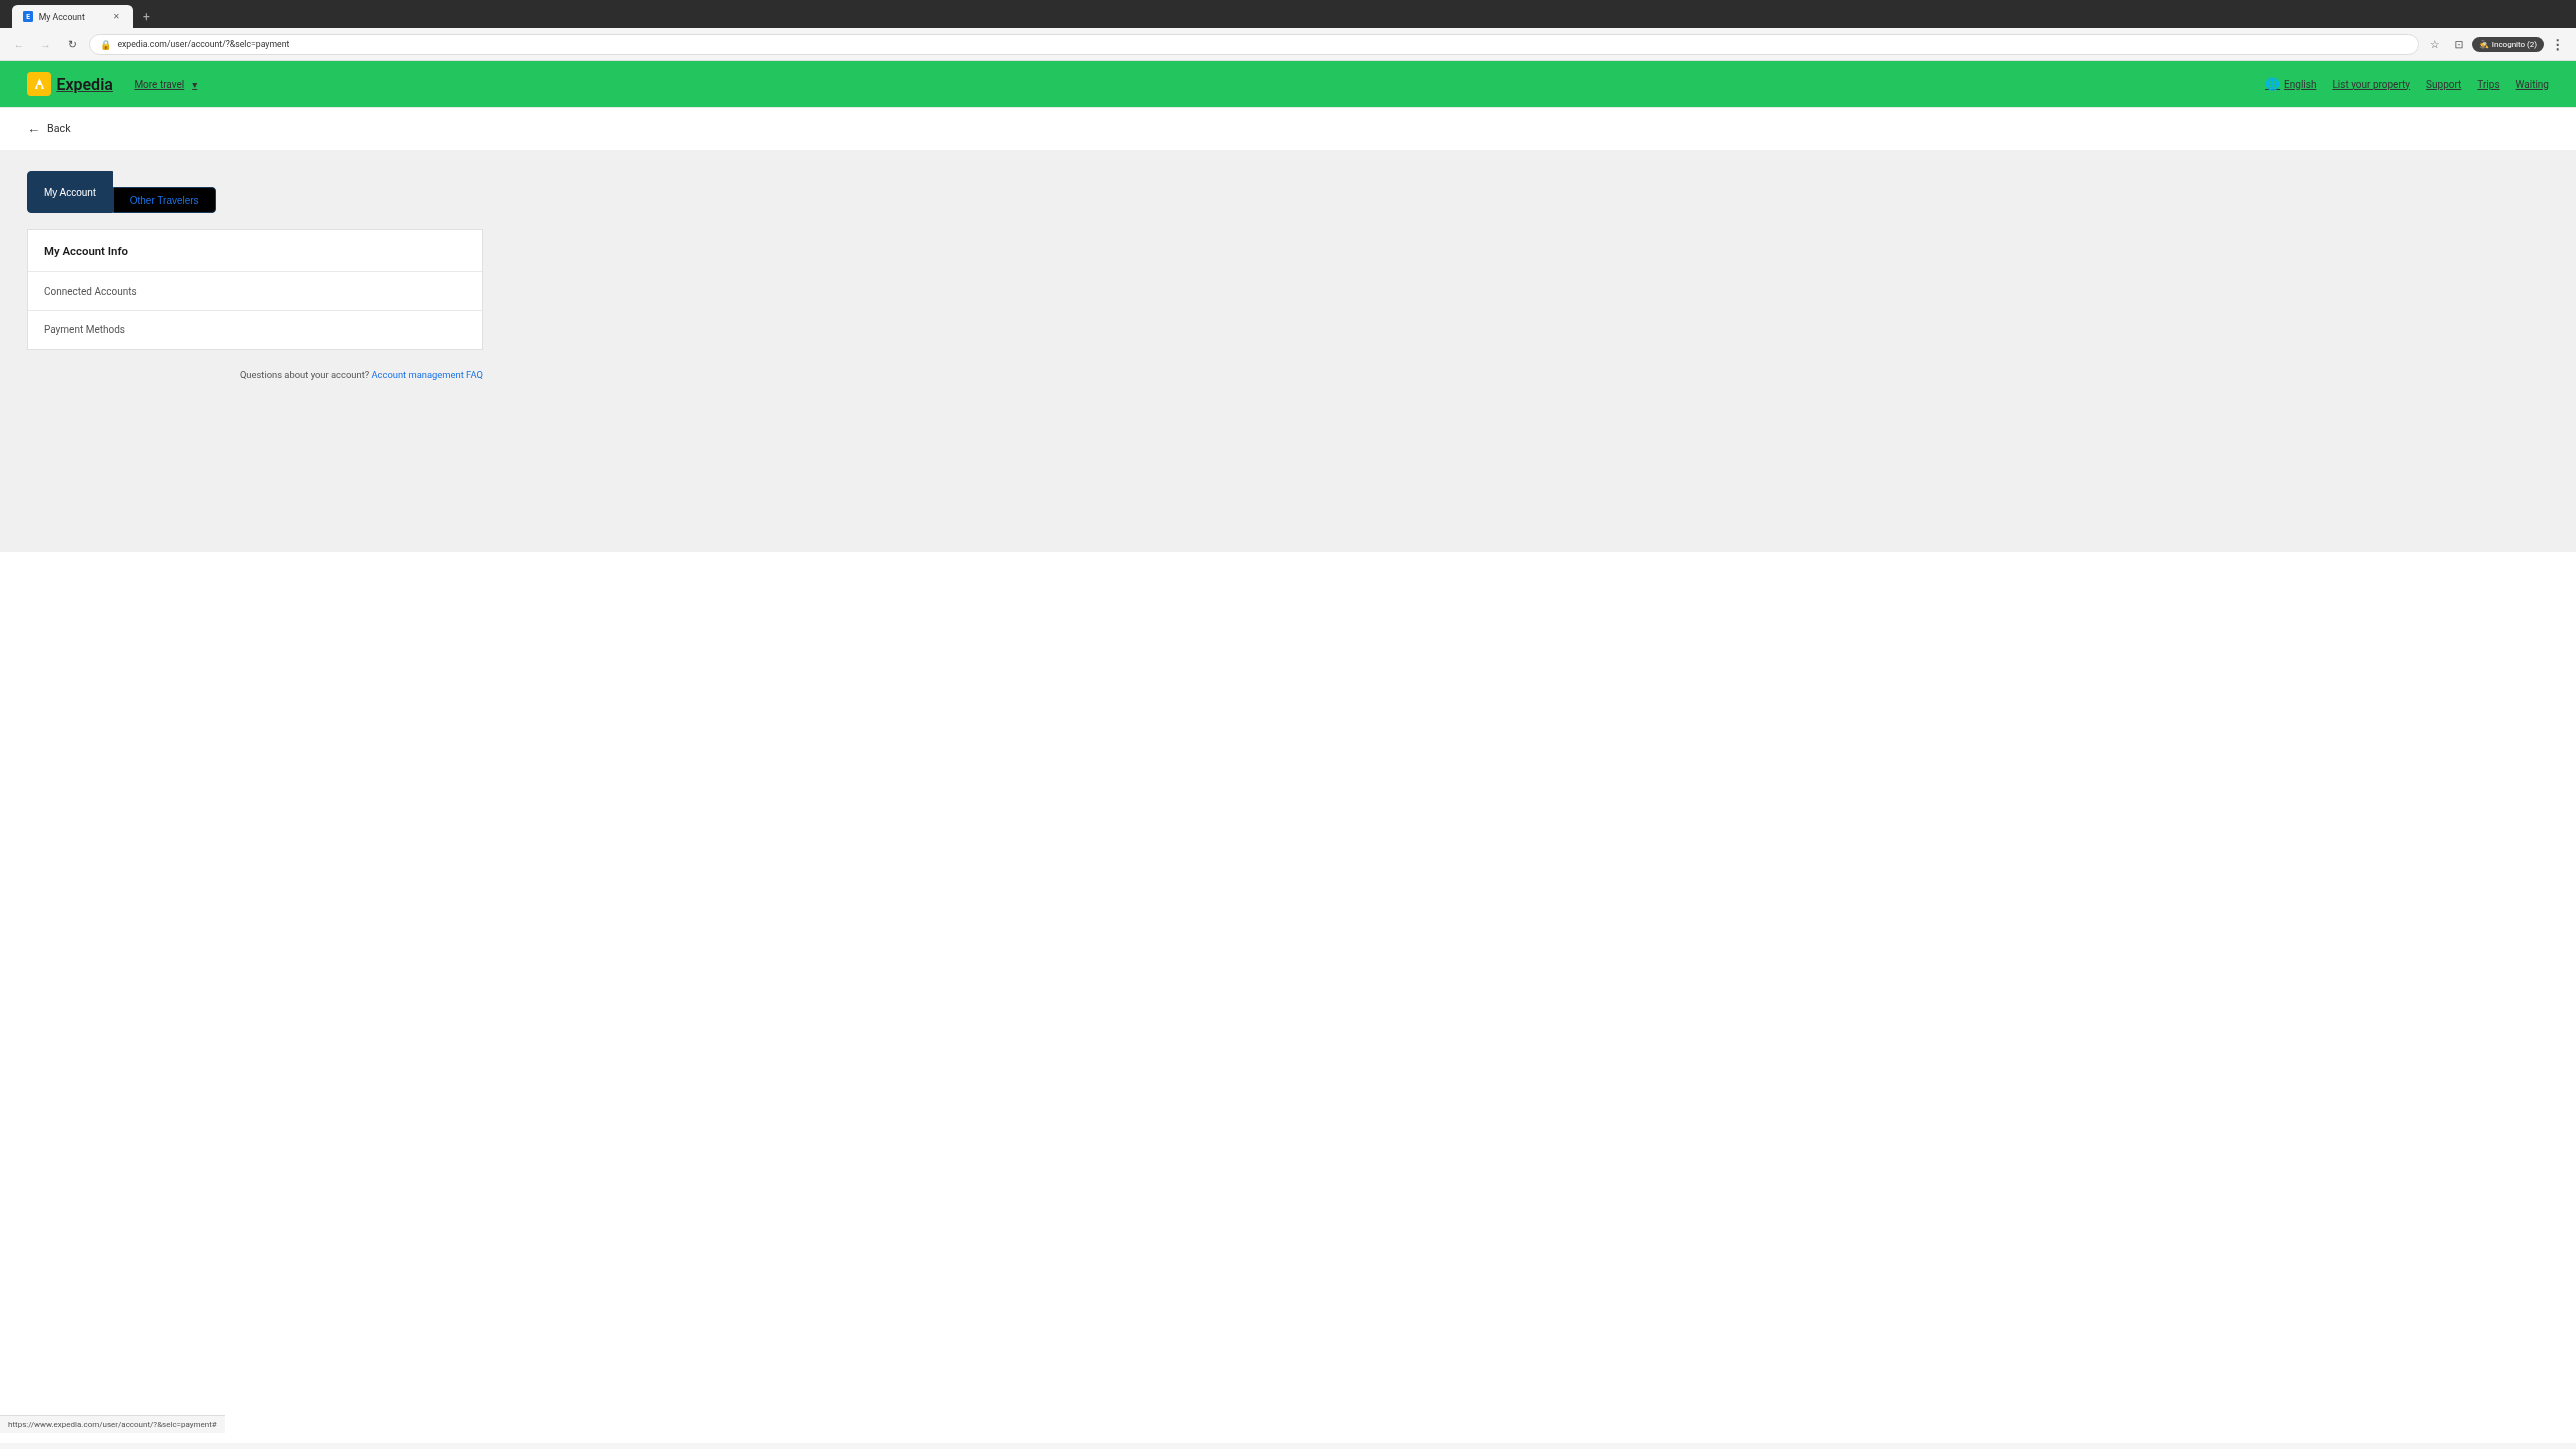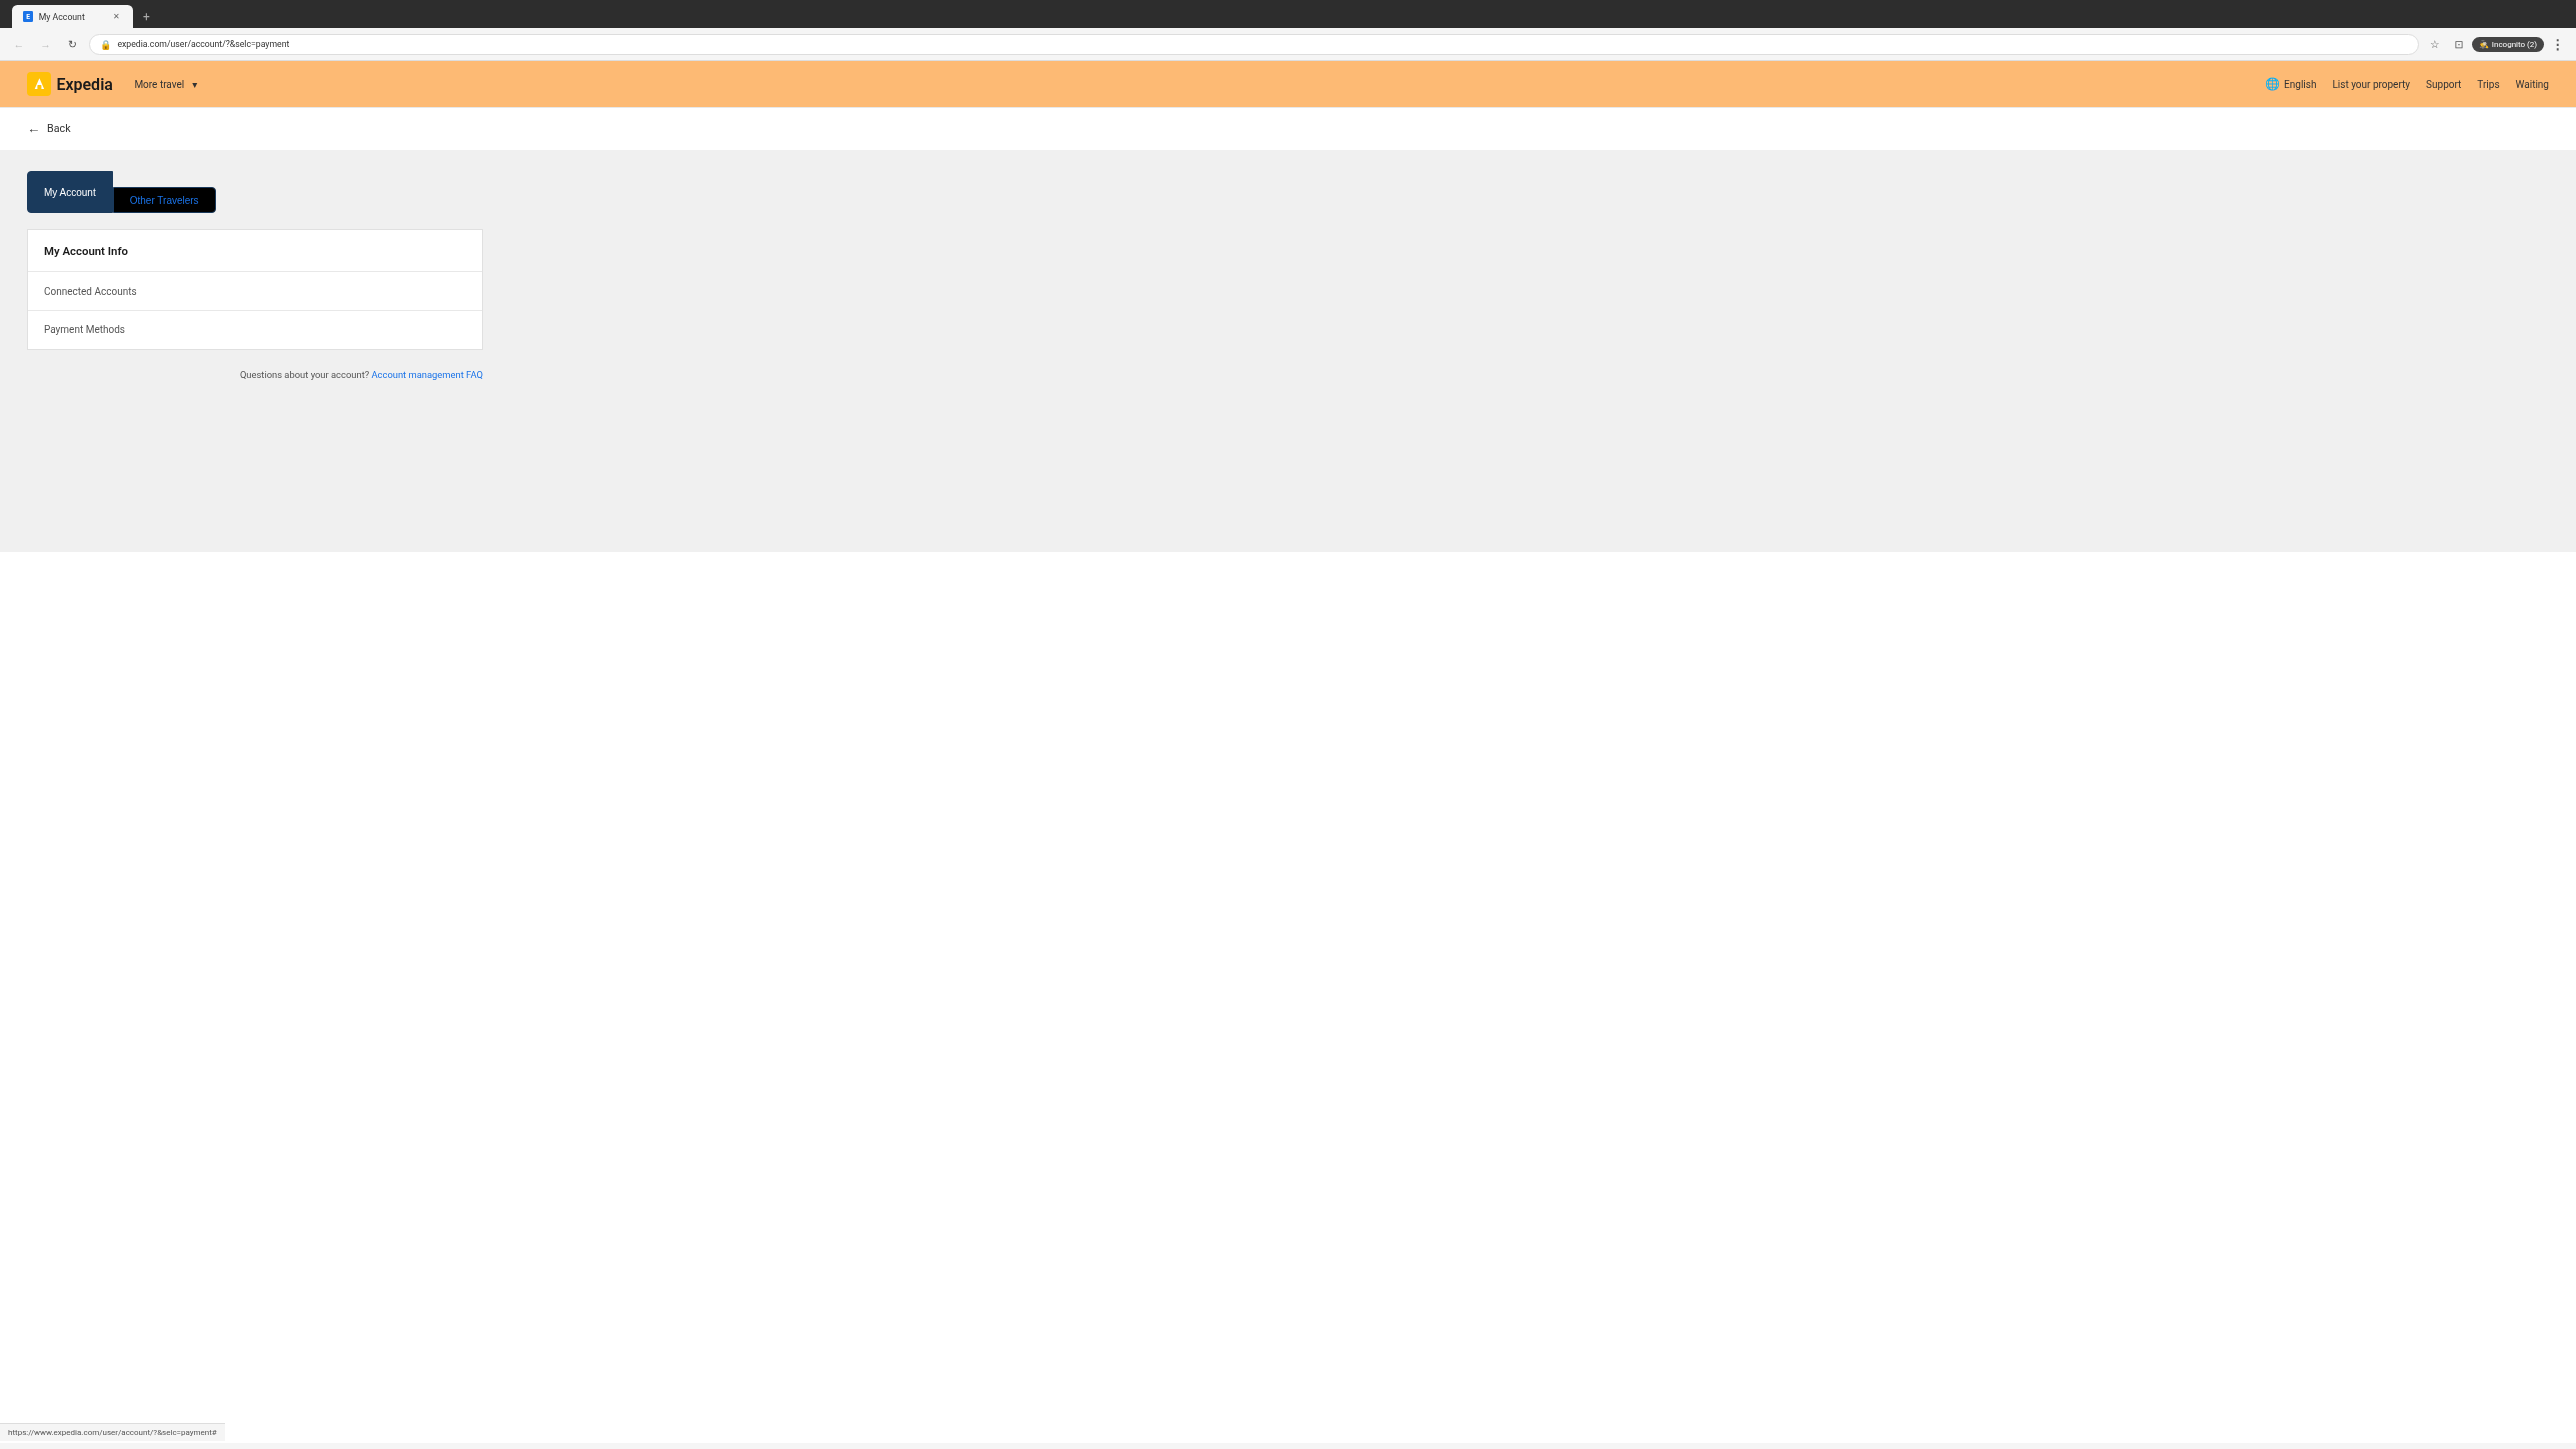--- a/index.html
+++ b/index.html
@@ -134,26 +134,27 @@
     }
 
     
     .page-wrapper {
       background: white;
       min-height: calc(100vh - 67px);
     }
 
     
     .site-header {
-      background: #fdba74;
+      background: #22c55e;
       border-bottom: 0.7px solid #e8e8e8;
       padding: 10.7px 27px;
       display: flex;
       align-items: center;
       justify-content: space-between;
+      text-decoration: underline;
     }
     .header-left {
       display: flex;
       align-items: center;
       gap: 21.5px;
     }
     .logo {
       display: flex;
       align-items: center;
       gap: 5.4px;
@@ -324,21 +325,21 @@
     }
     .faq-link {
       color: #1a73e8;
       text-decoration: none;
       cursor: pointer;
     }
 
     
     .status-bar {
       position: fixed;
-      bottom: 8px;
+      bottom: 16px;
       left: 0;
       background: #f5f5f5;
       border-top: 0.7px solid #ddd;
       padding: 4px 8px;
       font-size: 8px;
       color: #555;
       width: auto;
     }
   </style>
 </head>

